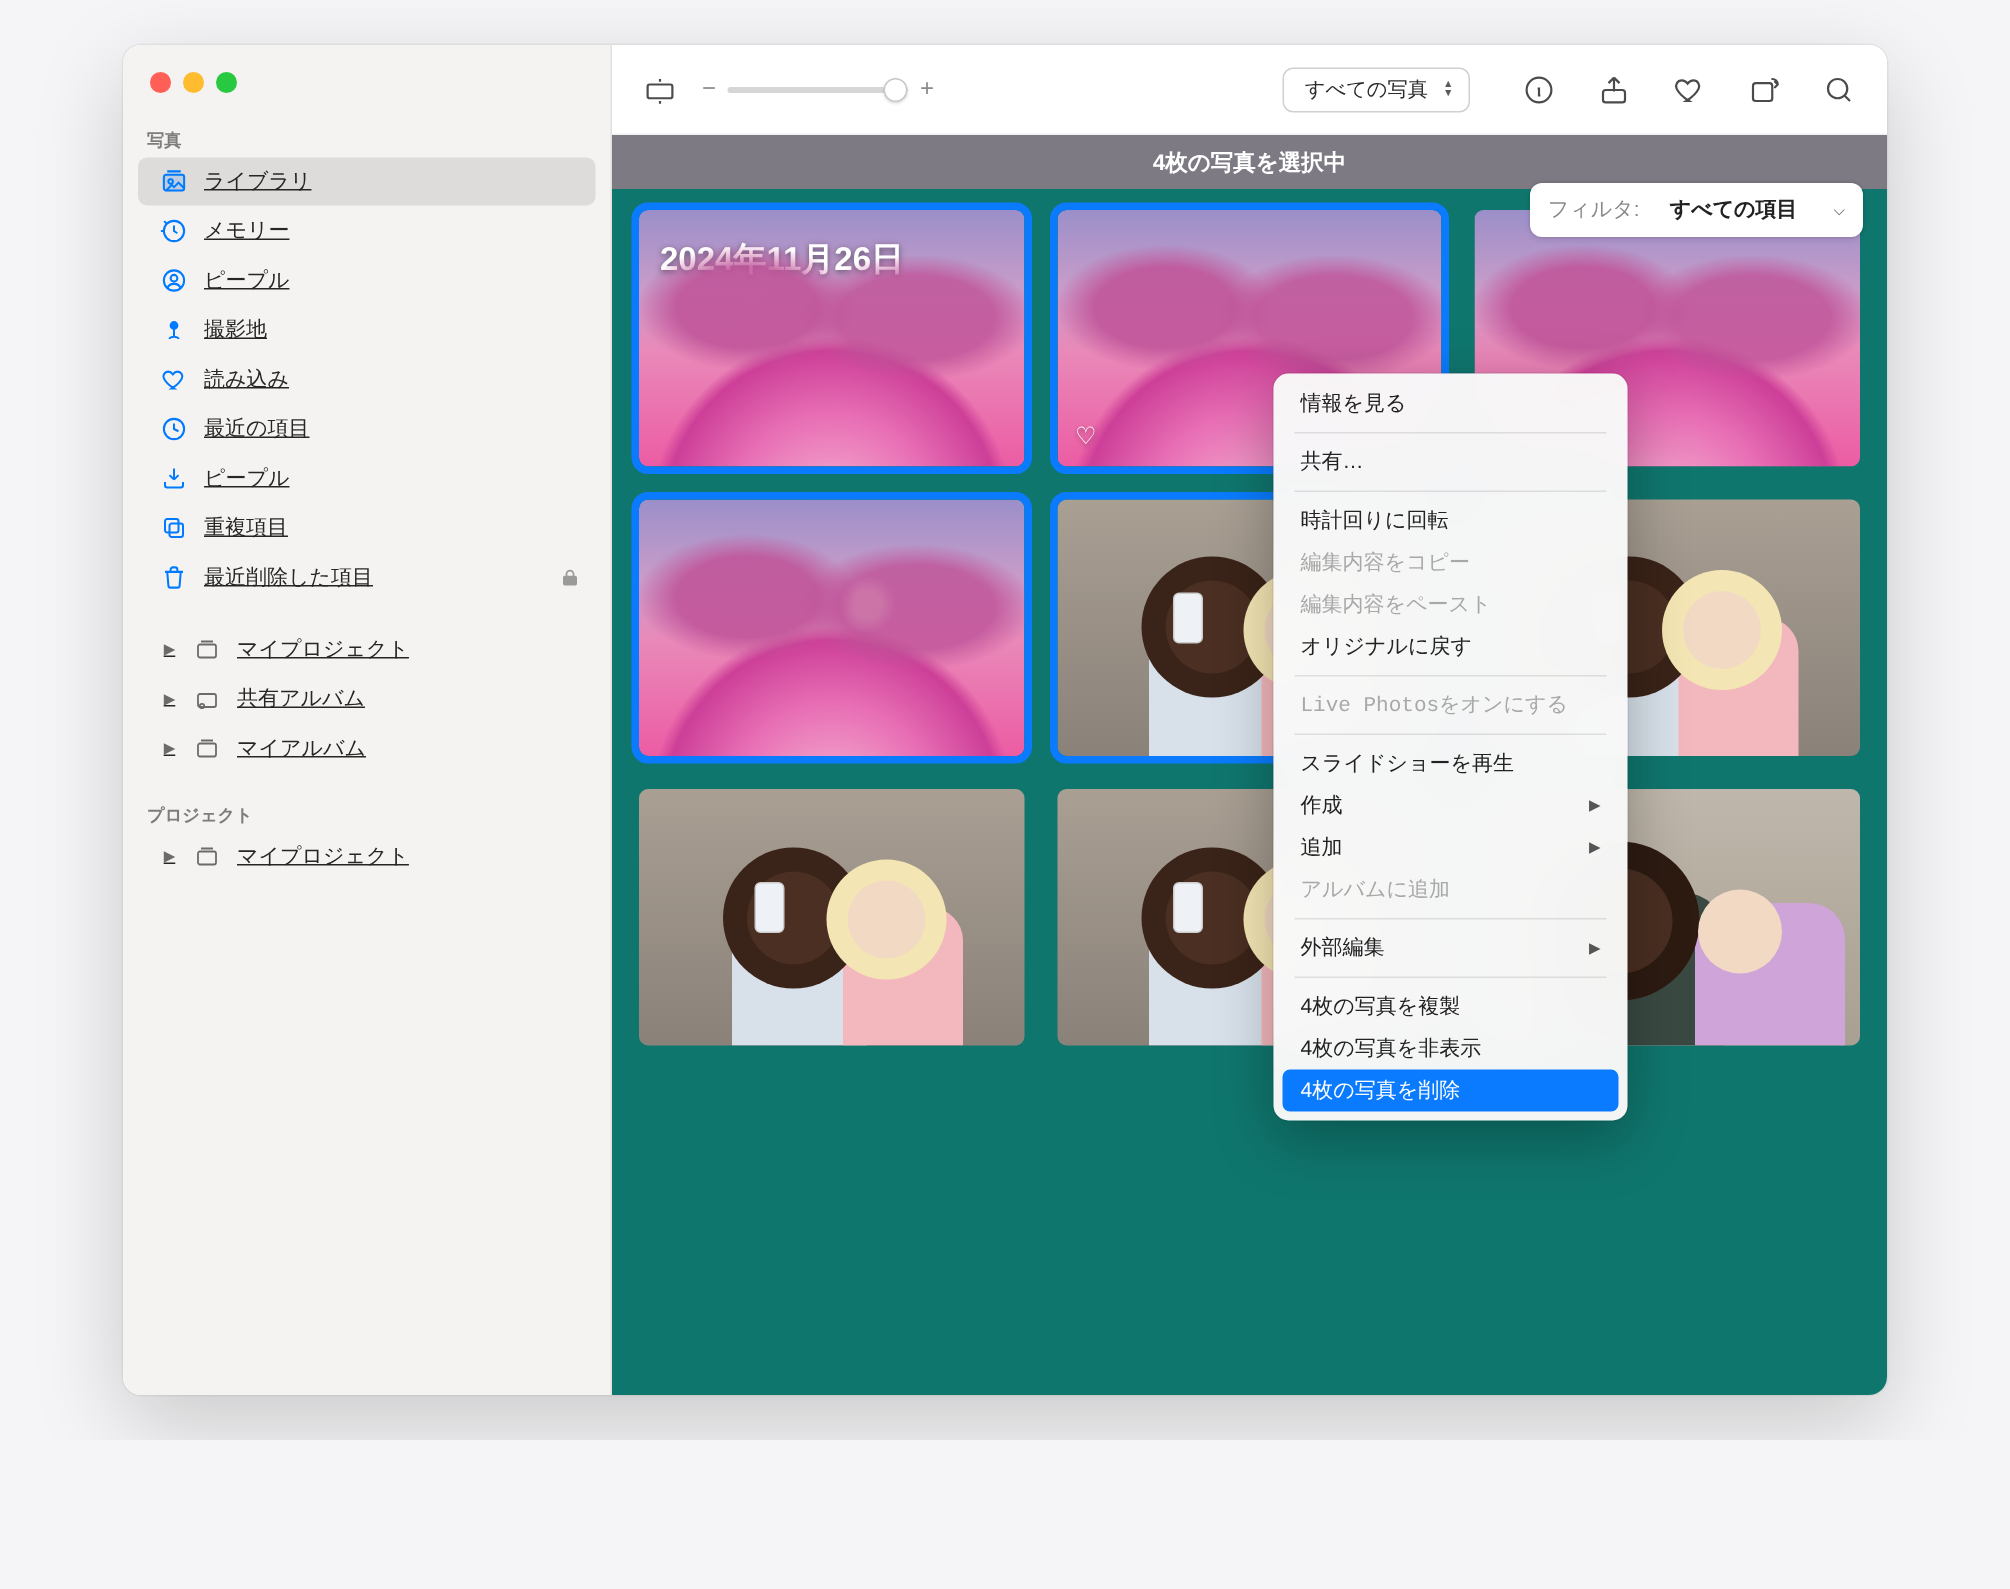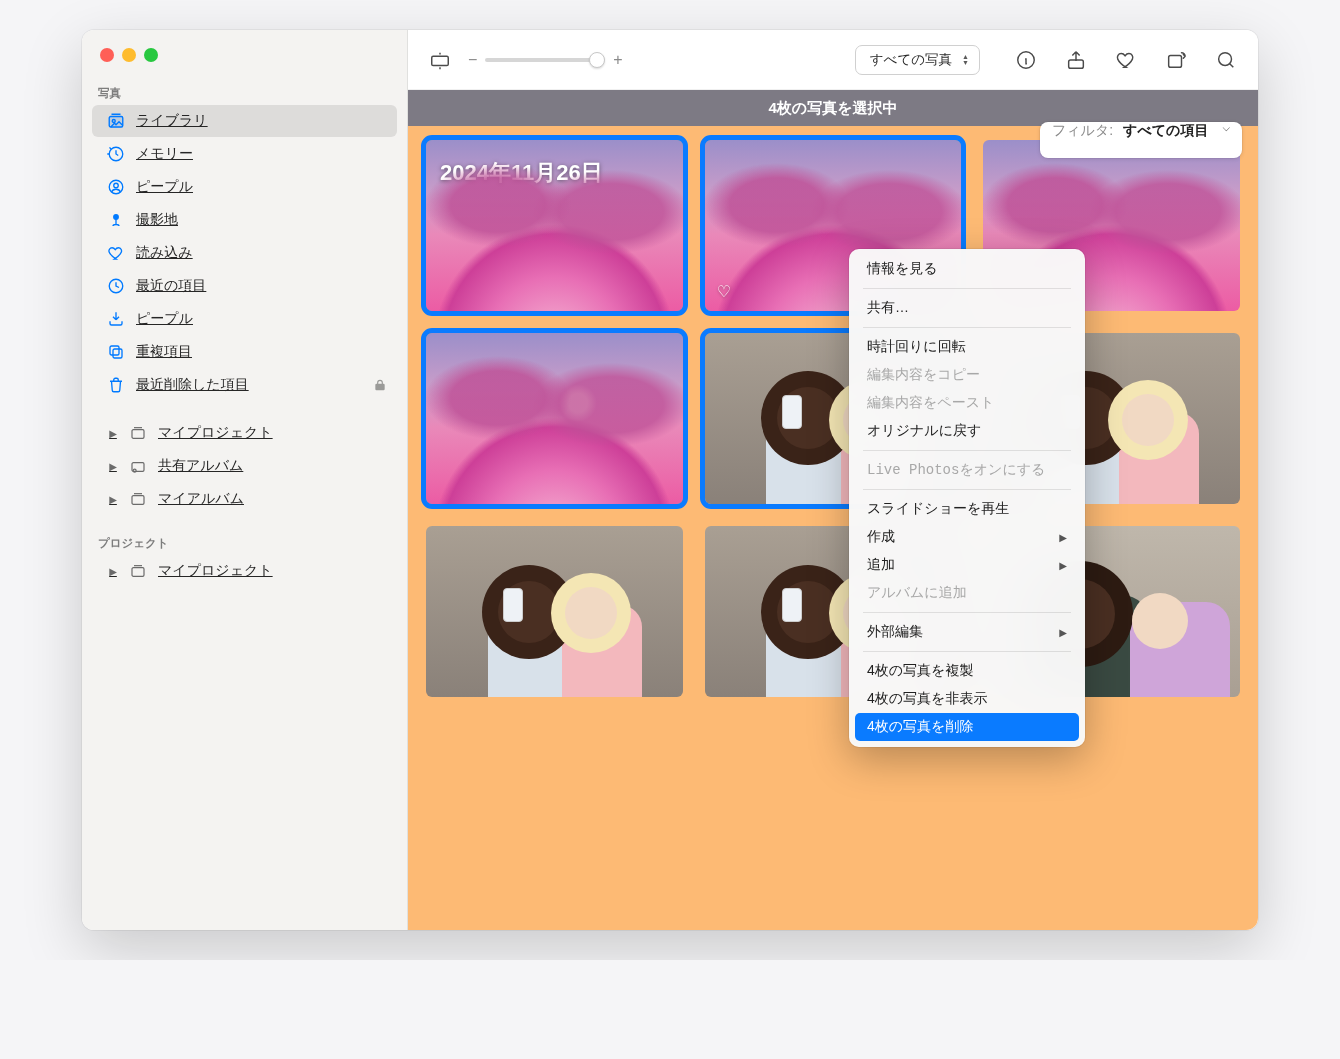--- a/index.html
+++ b/index.html
@@ -90,21 +90,21 @@
   height:30px; padding:0 10px 0 14px;
   border:1px solid #d0d0d0; border-radius:7px;
   font-size:13.5px; color:#2a2a2a;
   background:#fff;
 }
 .popup-btn .updown { display:flex; flex-direction:column; font-size:7px; line-height:6px; color:#5a5a5a; margin-left:4px;}
 .right-tools { display:flex; gap:22px; margin-left:18px; color:#4a4a4a; }
 
 .grid-area {
   flex:1;
-  background:#fdba74;
+  background:#0f766e;
   overflow:hidden;
   position:relative;
 }
 .header-strip {
   height:36px;
   background:#7d7a84;
   display:flex;
   align-items:center;
   justify-content:center;
   color:#fff;
@@ -114,24 +114,24 @@
 }
 .filter-pill {
   position:absolute;
   right:16px;
   top:32px;
   background:#fff;
   border-radius:8px;
   box-shadow:0 1px 4px rgba(0,0,0,.12), 0 0 0 1px rgba(0,0,0,.04);
   height:36px;
   display:flex;
-  align-items:flex-start;
+  align-items:center;
   padding:0 12px;
   font-size:14px;
-  gap:10px;
+  gap:20px;
   z-index:3;
 }
 .filter-pill .lab { color:#8a8a8a; }
 .filter-pill .val { font-weight:600; color:#222; }
 .filter-pill .chev { color:#5a5a5a; font-size:10px; margin-left:4px;}
 
 .grid {
   padding:14px 18px 20px 18px;
   display:grid;
   grid-template-columns: repeat(3, 1fr);

